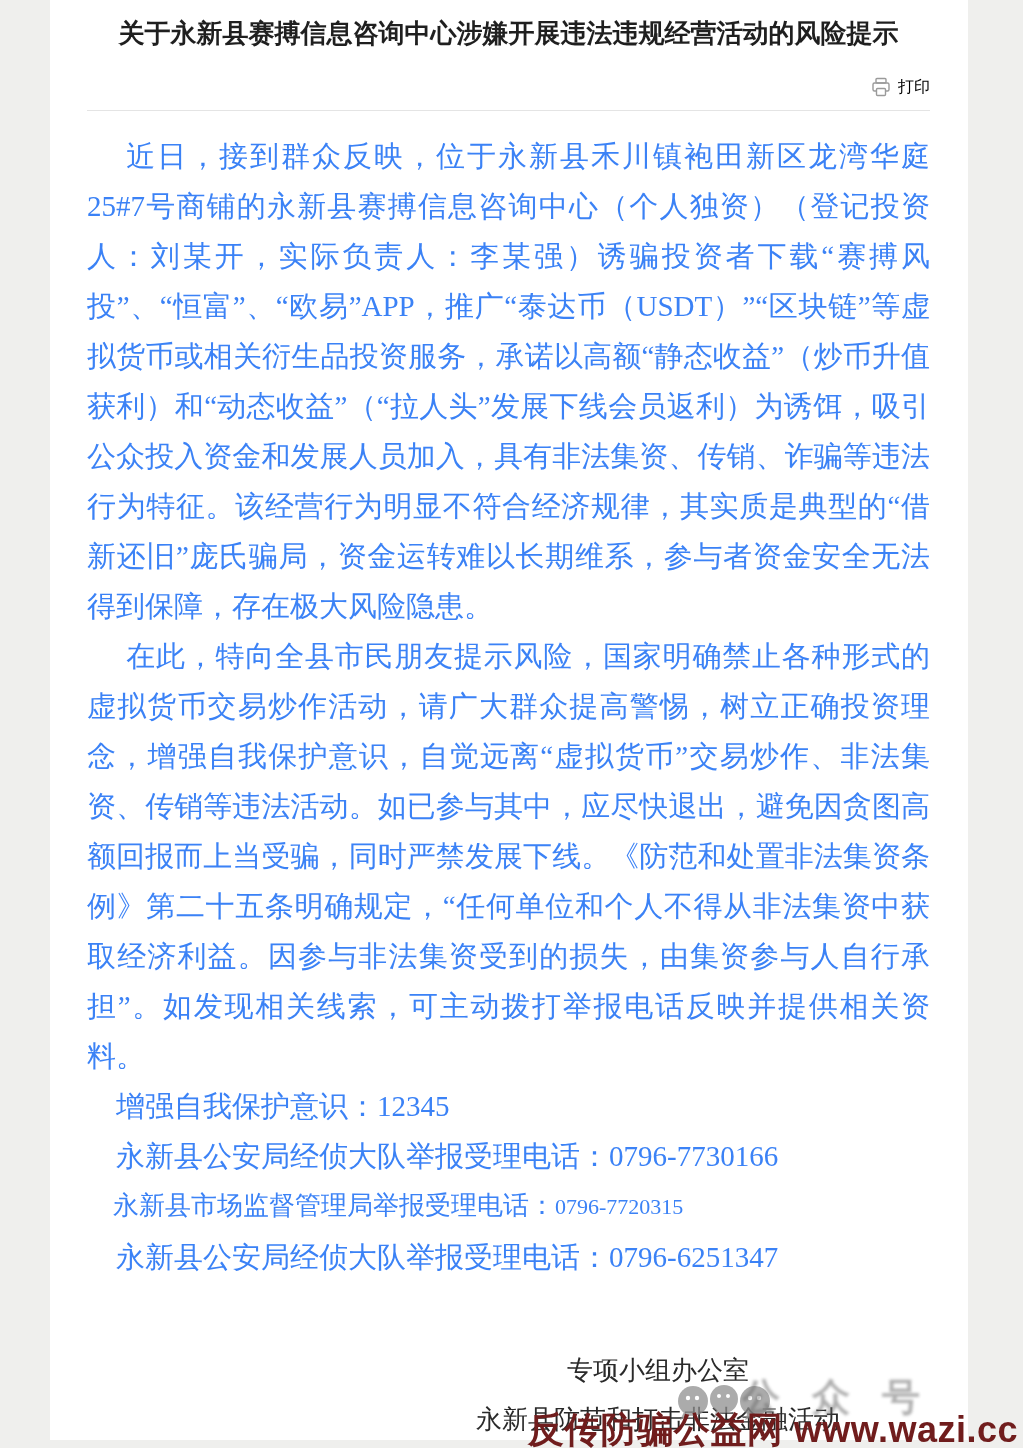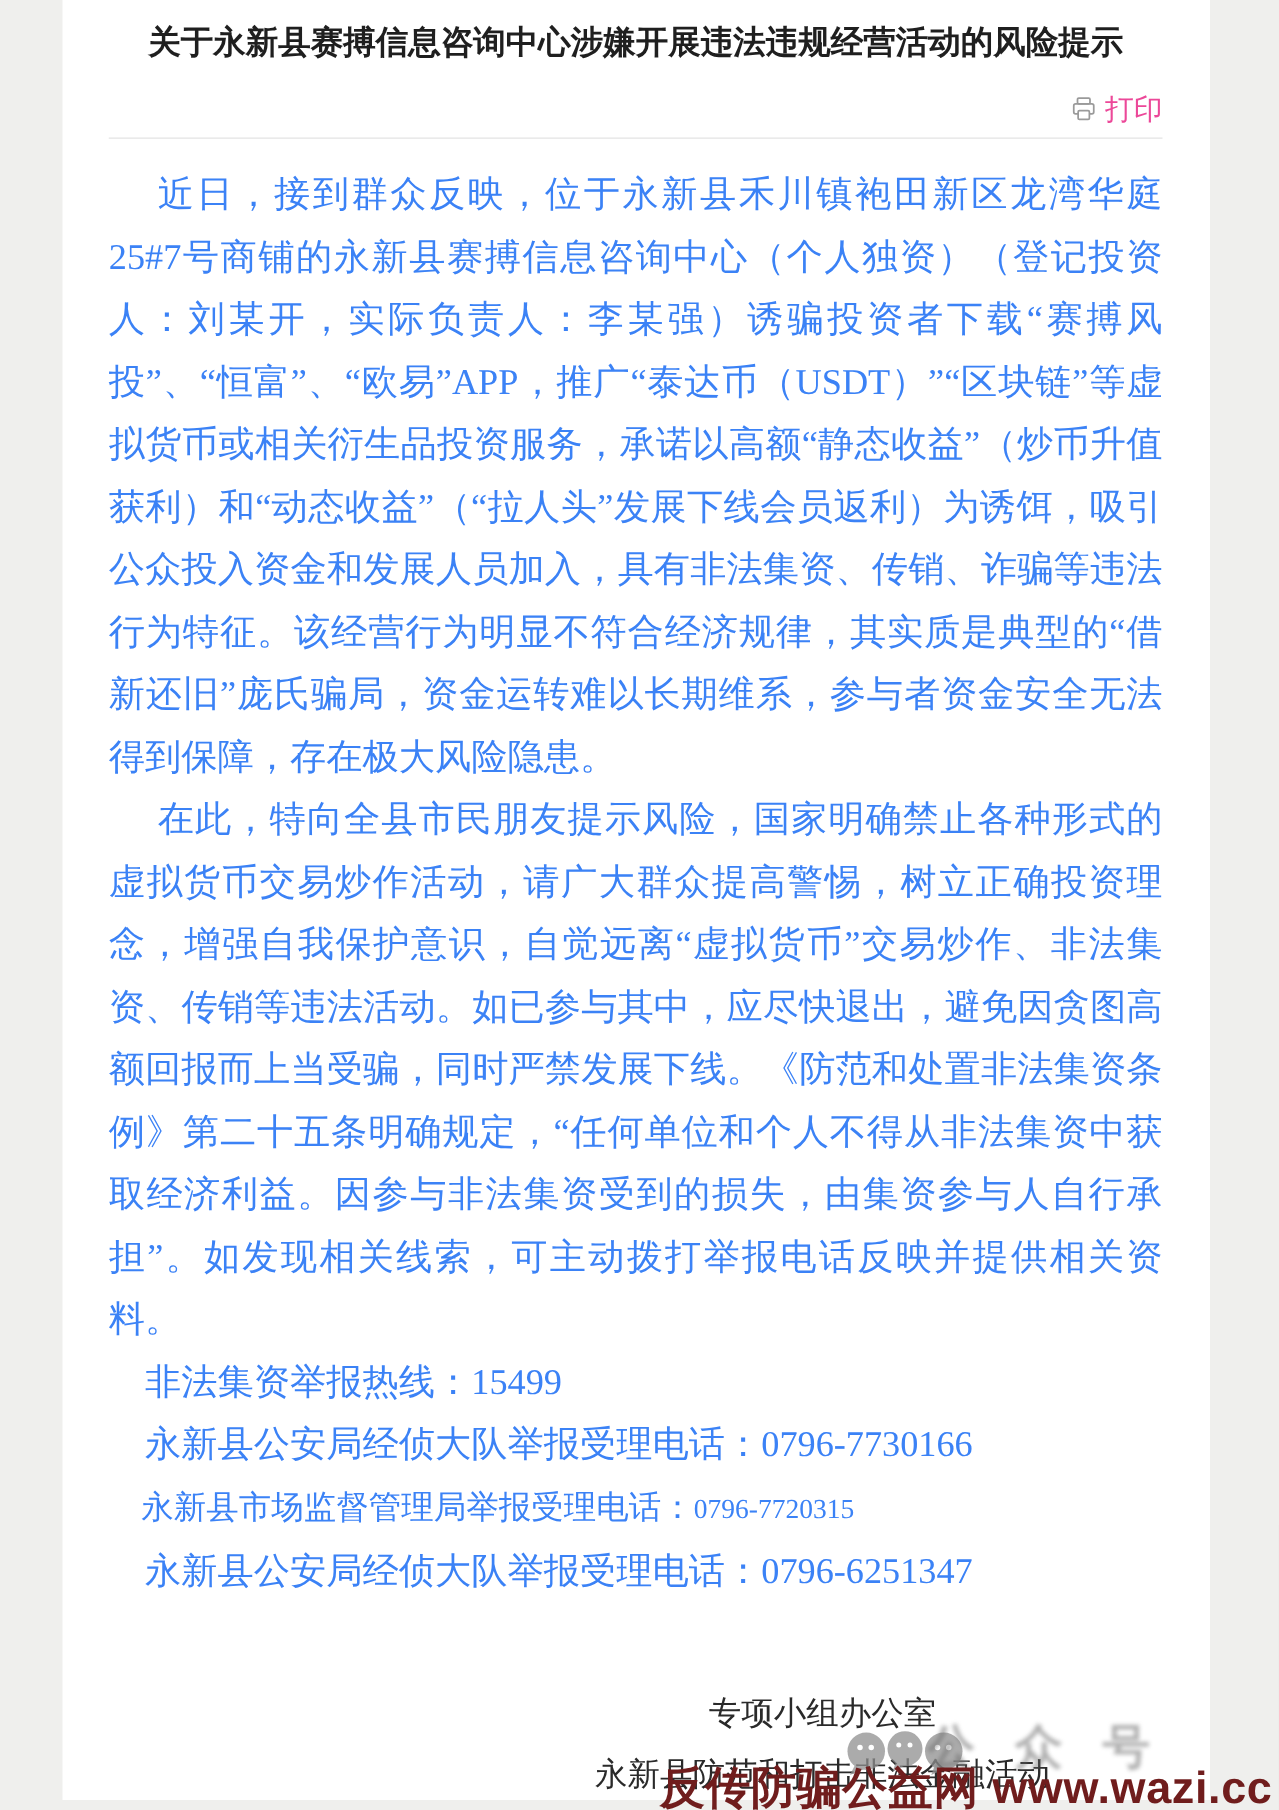--- a/index.html
+++ b/index.html
@@ -35,23 +35,23 @@
   .print-row {
     margin-top: 24px;
     text-align: right;
     height: 26px;
   }
   .print-btn {
     display: inline-flex;
     align-items: center;
     gap: 7px;
     cursor: pointer;
-    color: #ec4899;
+    color: #000000;
     font-family: "Liberation Sans", "DejaVu Sans", sans-serif;
-    font-size: 23px;
+    font-size: 16px;
     line-height: 26px;
   }
   .divider {
     border: none;
     border-top: 1px solid #e4e4e4;
     margin-top: 10px;
   }
   .body-text {
     margin-top: 20px;
     font-size: 29px;
@@ -132,21 +132,21 @@
           <span>打印</span>
         </span>
       </div>
 
       <hr class="divider">
 
       <div class="body-text">
         <p class="para">近日，接到群众反映，位于永新县禾川镇袍田新区龙湾华庭25#7号商铺的永新县赛搏信息咨询中心（个人独资）（登记投资人：刘某开，实际负责人：李某强）诱骗投资者下载“赛搏风投”、“恒富”、“欧易”APP，推广“泰达币（USDT）”“区块链”等虚拟货币或相关衍生品投资服务，承诺以高额“静态收益”（炒币升值获利）和“动态收益”（“拉人头”发展下线会员返利）为诱饵，吸引公众投入资金和发展人员加入，具有非法集资、传销、诈骗等违法行为特征。该经营行为明显不符合经济规律，其实质是典型的“借新还旧”庞氏骗局，资金运转难以长期维系，参与者资金安全无法得到保障，存在极大风险隐患。</p>
         <p class="para">在此，特向全县市民朋友提示风险，国家明确禁止各种形式的虚拟货币交易炒作活动，请广大群众提高警惕，树立正确投资理念，增强自我保护意识，自觉远离“虚拟货币”交易炒作、非法集资、传销等违法活动。如已参与其中，应尽快退出，避免因贪图高额回报而上当受骗，同时严禁发展下线。《防范和处置非法集资条例》第二十五条明确规定，“任何单位和个人不得从非法集资中获取经济利益。因参与非法集资受到的损失，由集资参与人自行承担”。如发现相关线索，可主动拨打举报电话反映并提供相关资料。</p>
 
-        <p class="hotline"><span>非法集资举报热线：</span><span class="hotline-number">15499</span></p>
+        <p class="hotline"><span>增强自我保护意识：</span><span class="hotline-number">12345</span></p>
         <p class="hotline"><span>永新县公安局经侦大队举报受理电话：</span><span class="hotline-number">0796-7730166</span></p>
         <p class="hotline small"><span>永新县市场监督管理局举报受理电话：</span><span class="hotline-number">0796-7720315</span></p>
         <p class="hotline"><span>永新县公安局经侦大队举报受理电话：</span><span class="hotline-number">0796-6251347</span></p>
       </div>
 
       <div class="signature">
         <div>专项小组办公室</div>
         <div>永新县防范和打击非法金融活动</div>
         <div>2025年9月10日</div>
       </div>

